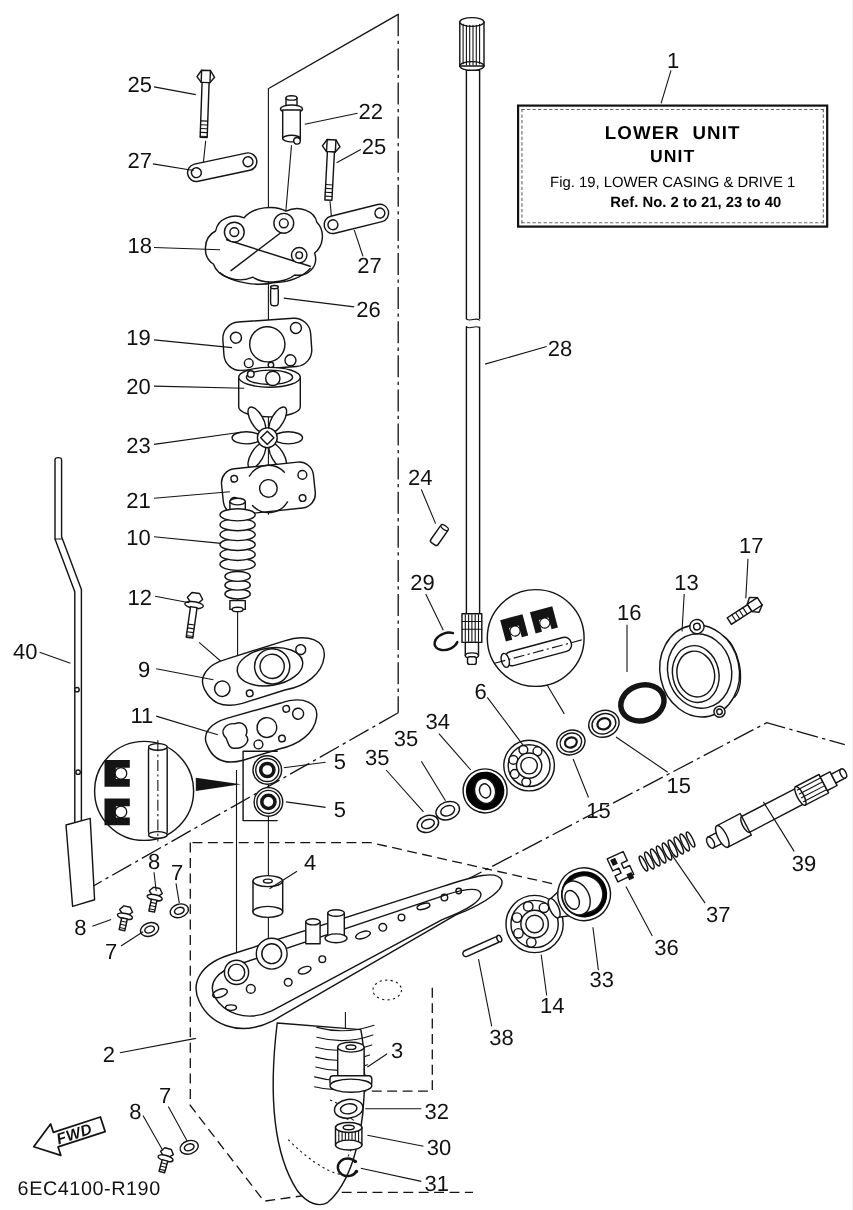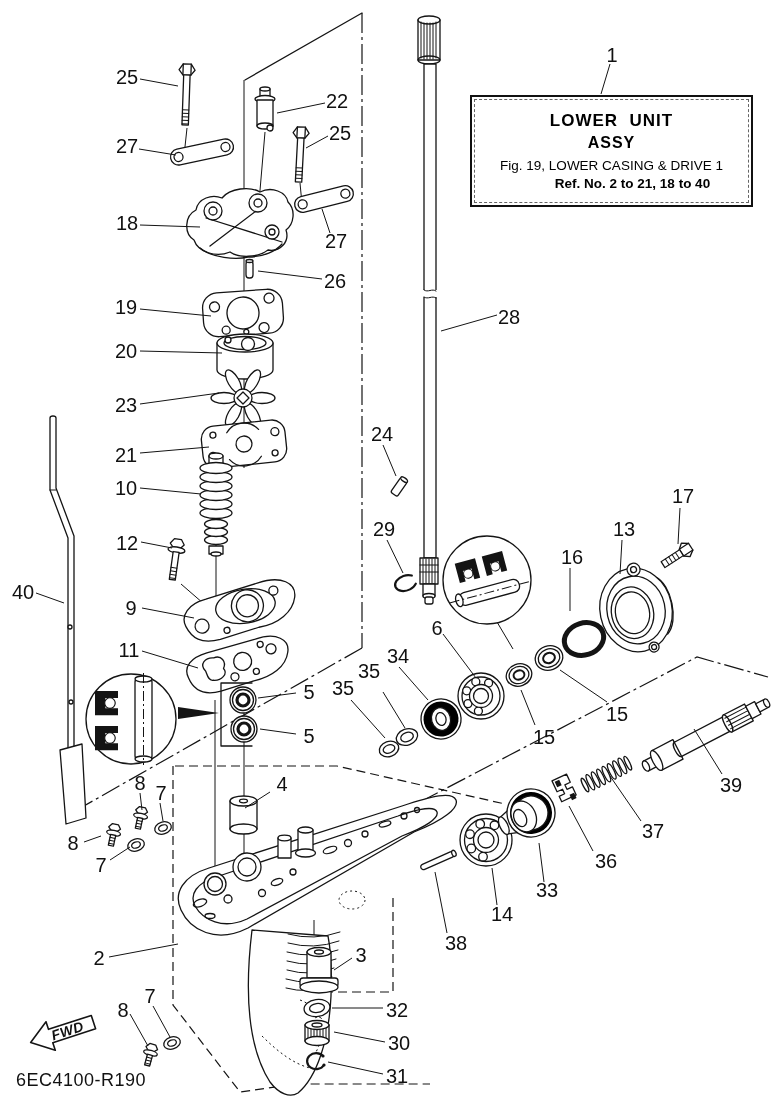--- a/index.html
+++ b/index.html
@@ -514,19 +514,19 @@
   <g transform="translate(63,1032) rotate(-18)">
     <polygon class="pt" style="stroke-width:1.6" points="-34,0 -13,-15 -13,-7 32,-7 32,7 -13,7 -13,15"></polygon>
     <text class="fwdtxt" x="-12" y="5">FWD</text>
   </g>
   <text class="code" x="16" y="1086">6EC4100-R190</text>
 </svg>
 
 <div class="titlebox">
   <div class="titlebox-inner">
     <div class="tl1">LOWER  UNIT</div>
-    <div class="tl2">ASSY</div>
+    <div class="tl2">UNIT</div>
     <div class="tl3">Fig. 19, LOWER CASING &amp; DRIVE 1</div>
-    <div class="tl4">Ref. No. 2 to 21, 18 to 40</div>
+    <div class="tl4">Ref. No. 2 to 21, 23 to 40</div>
   </div>
 </div>
 
 </div>
 
 </body></html>

